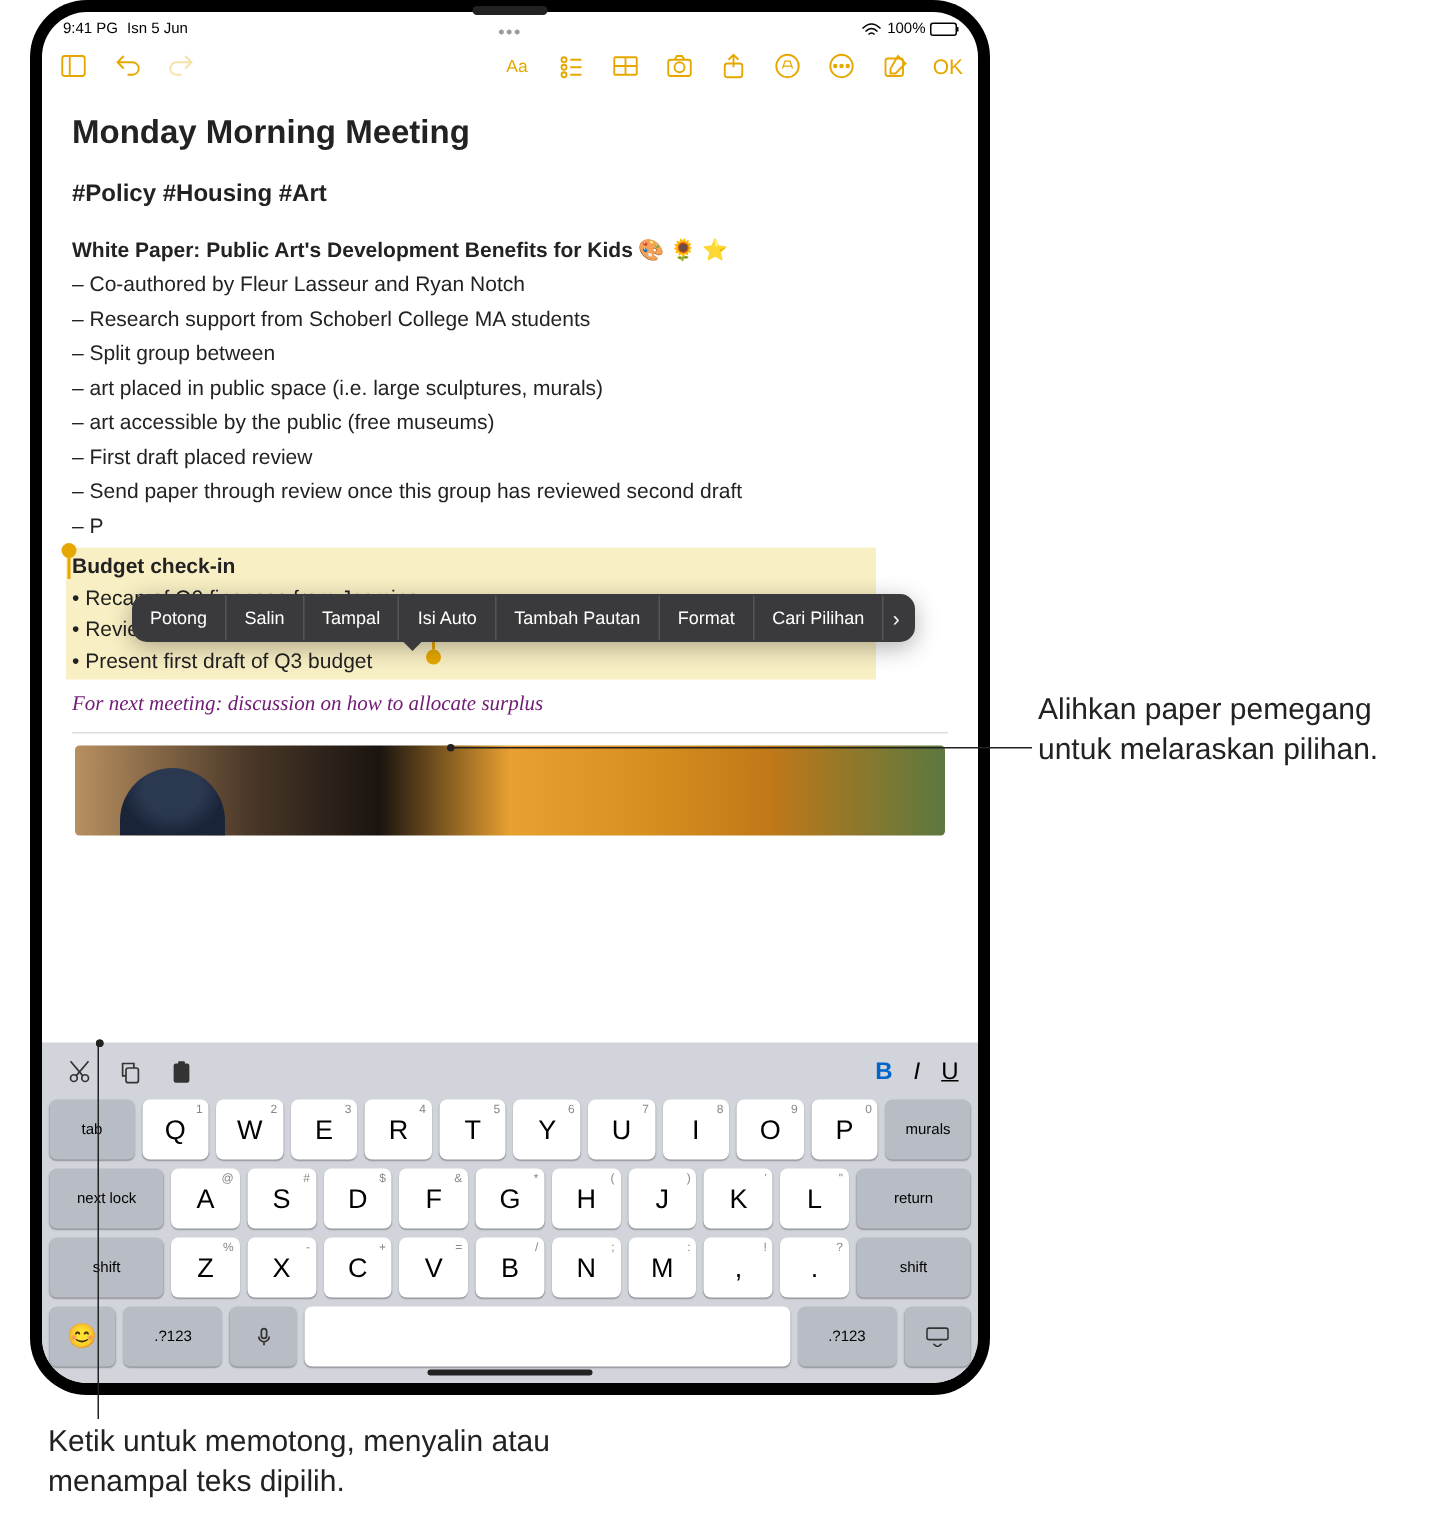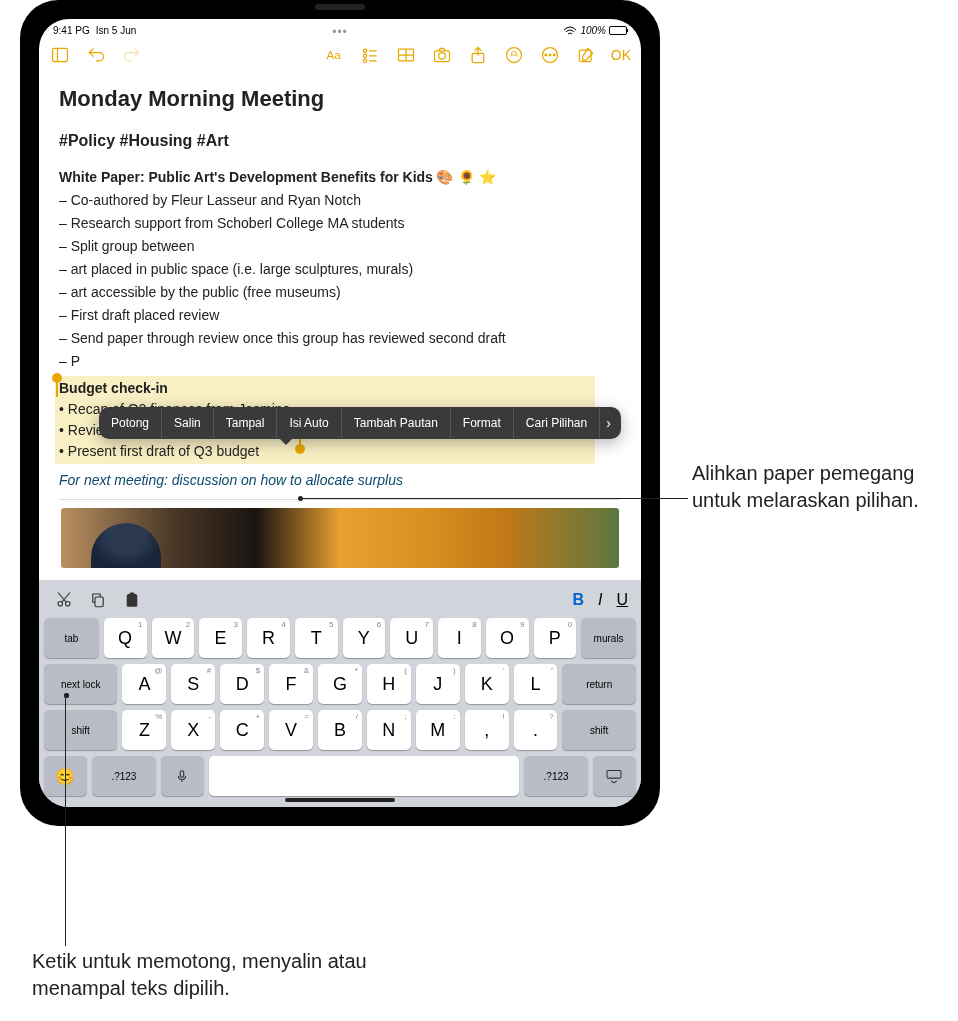--- a/index.html
+++ b/index.html
@@ -1,24 +1,24 @@
 <!DOCTYPE html>
 <html><head>
 <meta charset="utf-8">
 <style>
   * { margin: 0; padding: 0; box-sizing: border-box; }
   body { font-family: -apple-system, BlinkMacSystemFont, "Segoe UI", sans-serif; background: #fff; width: 958px; height: 1021px; position: relative; }
   
-  .ipad-frame { position: absolute; top: 0; left: 20px; width: 640px; height: 826px; background: #000; border-radius: 38px; padding: 19px; }
+  .ipad-frame { position: absolute; top: 0; left: 20px; width: 640px; height: 930px; background: #000; border-radius: 38px; padding: 8px; }
   .ipad-screen { width: 100%; height: 100%; background: #fff; border-radius: 30px; overflow: hidden; position: relative; }
   .camera { position: absolute; top: 4px; left: 50%; transform: translateX(-50%); width: 50px; height: 6px; background: #222; border-radius: 3px; z-index: 10; }
   
   .status-bar { display: flex; justify-content: space-between; align-items: center; padding: 6px 14px 2px; font-size: 10px; font-weight: 500; }
   .status-left { display: flex; gap: 6px; }
-  .status-right { display: flex; align-items: center; gap: 3px; font-style: italic; }
+  .status-right { display: flex; align-items: center; gap: 3px; }
   .battery { display: inline-block; width: 18px; height: 9px; border: 1px solid #000; border-radius: 2px; position: relative; }
   .battery::after { content: ""; position: absolute; right: -2px; top: 2px; width: 1px; height: 3px; background: #000; }
   .battery-fill { width: 100%; height: 100%; background: #000; }
   .dots { position: absolute; left: 50%; top: 6px; transform: translateX(-50%); font-size: 12px; color: #999; letter-spacing: 1px; }
   
   .toolbar { display: flex; align-items: center; padding: 6px 10px; gap: 4px; }
   .toolbar-left { display: flex; gap: 14px; }
   .toolbar-right { display: flex; gap: 14px; margin-left: auto; align-items: center; }
   .tb-icon { width: 22px; height: 22px; display: flex; align-items: center; justify-content: center; color: #e6a800; }
   .tb-icon svg { width: 20px; height: 20px; stroke: #e6a800; fill: none; stroke-width: 1.5; }
@@ -36,21 +36,21 @@
   .ctx-item:last-of-type { border-right: none; }
   .ctx-arrow { color: #fff; padding: 8px 10px 8px 6px; font-size: 14px; }
   
   .selection-block { background: #f9efc4; margin: 4px 0 4px -4px; padding: 2px 4px; position: relative; width: 540px; }
   .selection-block .sel-title { font-weight: 700; }
   .sel-handle-start { position: absolute; top: -3px; left: -3px; width: 10px; height: 10px; background: #e6a800; border-radius: 50%; }
   .sel-handle-start::after { content: ""; position: absolute; left: 4px; top: 10px; width: 2px; height: 14px; background: #e6a800; }
   .sel-handle-end { position: absolute; bottom: 10px; left: 240px; width: 10px; height: 10px; background: #e6a800; border-radius: 50%; }
   .sel-handle-end::before { content: ""; position: absolute; left: 4px; top: -14px; width: 2px; height: 14px; background: #e6a800; }
   
-  .note-italic { font-style: italic; color: #0c4a6e; margin-top: 6px; }
+  .note-italic { font-style: italic; color: #701a75; margin-top: 6px; font-family: Liberation Serif, serif; }
   
   .hr { height: 1px; background: #ddd; margin: 8px 0; }
   
   .photo-strip { height: 60px; background: linear-gradient(90deg, #b89060 0%, #4a3828 20%, #1a1410 35%, #e8a030 50%, #d89020 65%, #c07818 80%, #5a7840 100%); margin: 4px 2px 0; border-radius: 3px; position: relative; overflow: hidden; }
   .photo-strip::before { content: ""; position: absolute; left: 30px; bottom: 0; width: 70px; height: 45px; background: radial-gradient(ellipse at 50% 30%, #2a3850 40%, #1a2438 70%); border-radius: 35px 35px 0 0; }
   
   .keyboard { position: absolute; bottom: 0; left: 0; right: 0; background: #d1d4da; padding: 5px; }
   .kbd-tools { display: flex; align-items: center; padding: 3px 8px 6px; }
   .kbd-tool { width: 24px; height: 24px; display: flex; align-items: center; justify-content: center; margin-right: 10px; }
   .kbd-tool svg { width: 18px; height: 18px; stroke: #333; fill: none; stroke-width: 1.5; }

